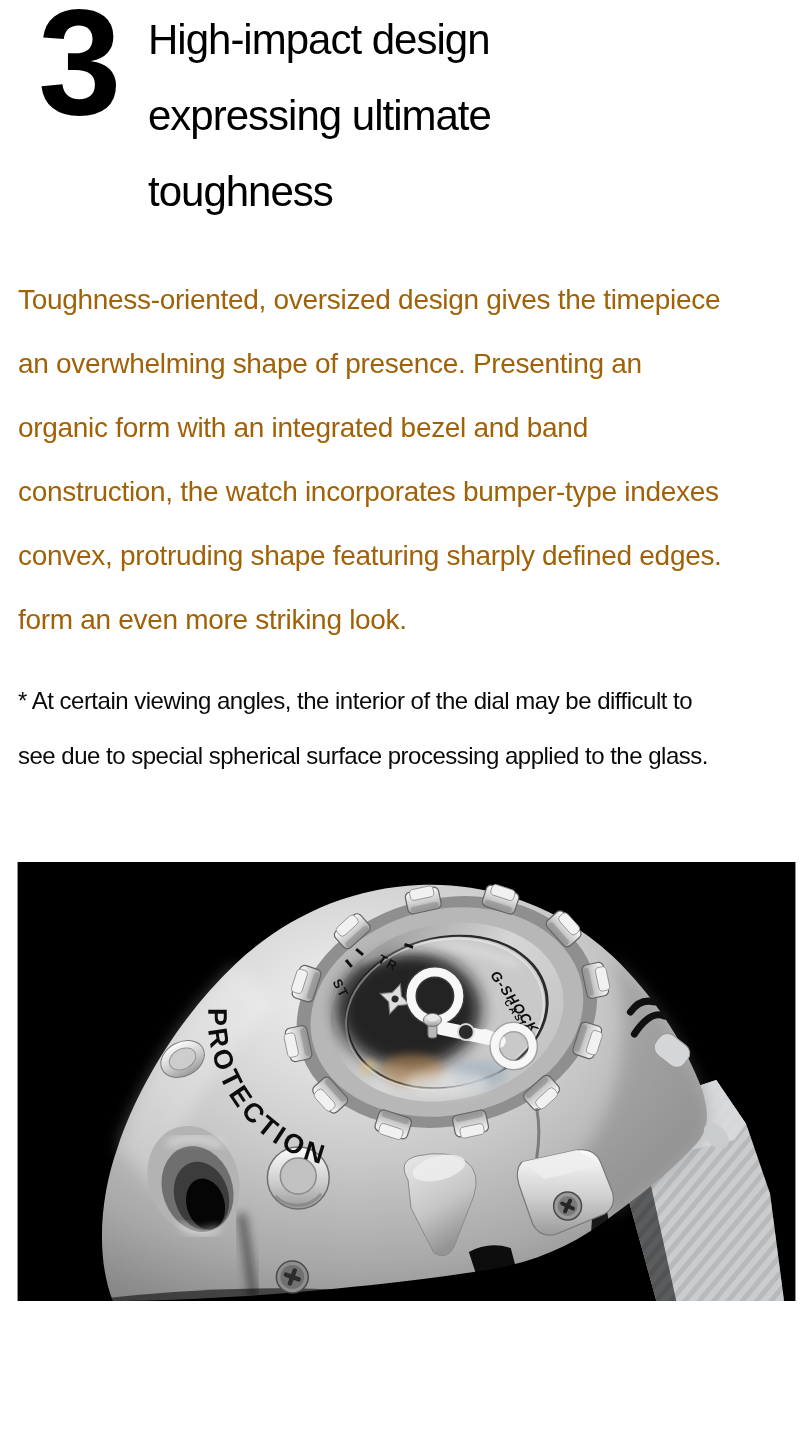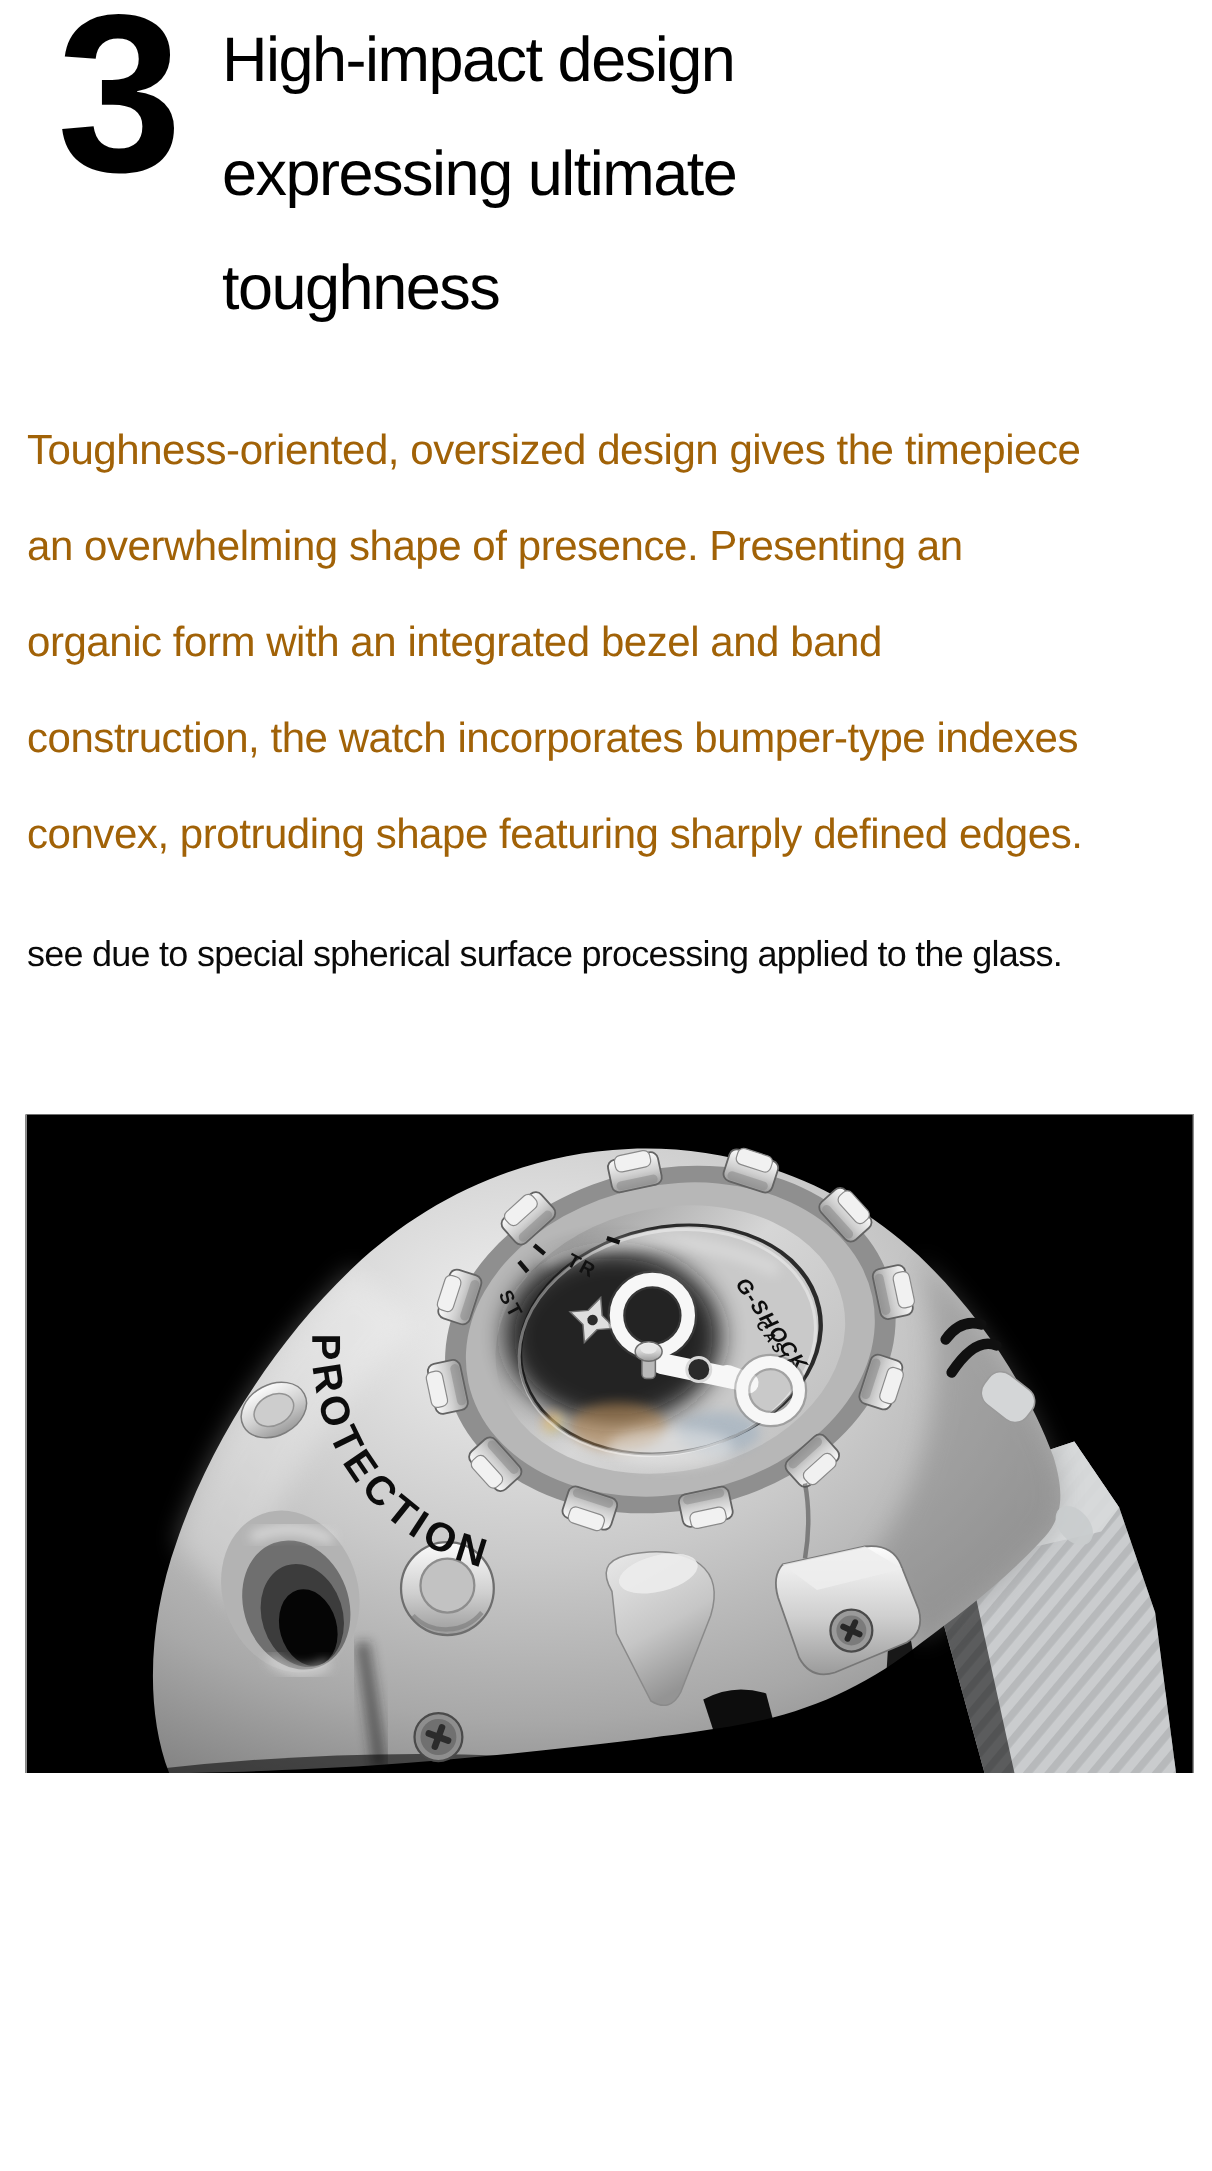--- a/index.html
+++ b/index.html
@@ -52,23 +52,25 @@
       <span class="hline">toughness</span>
     </h1>
   </div>
 
   <div class="para">
     <span class="pline">Toughness-oriented, oversized design gives the timepiece</span>
     <span class="pline">an overwhelming shape of presence. Presenting an</span>
     <span class="pline">organic form with an integrated bezel and band</span>
     <span class="pline">construction, the watch incorporates bumper-type indexes</span>
     <span class="pline">convex, protruding shape featuring sharply defined edges.</span>
+    <span class="pline">form an even more striking look.</span>
   </div>
 
   <div class="note">
+    <span class="nline">* At certain viewing angles, the interior of the dial may be difficult to</span>
     <span class="nline">see due to special spherical surface processing applied to the glass.</span>
   </div>
 
   <div class="photo">
     <svg viewBox="0 0 779 439" preserveAspectRatio="none">
       <defs>
         <radialGradient id="bodyG" cx="42%" cy="28%" r="85%">
           <stop offset="0" stop-color="#f1f1f1"></stop>
           <stop offset="0.45" stop-color="#c9c9c9"></stop>
           <stop offset="0.75" stop-color="#a8a8a8"></stop>

